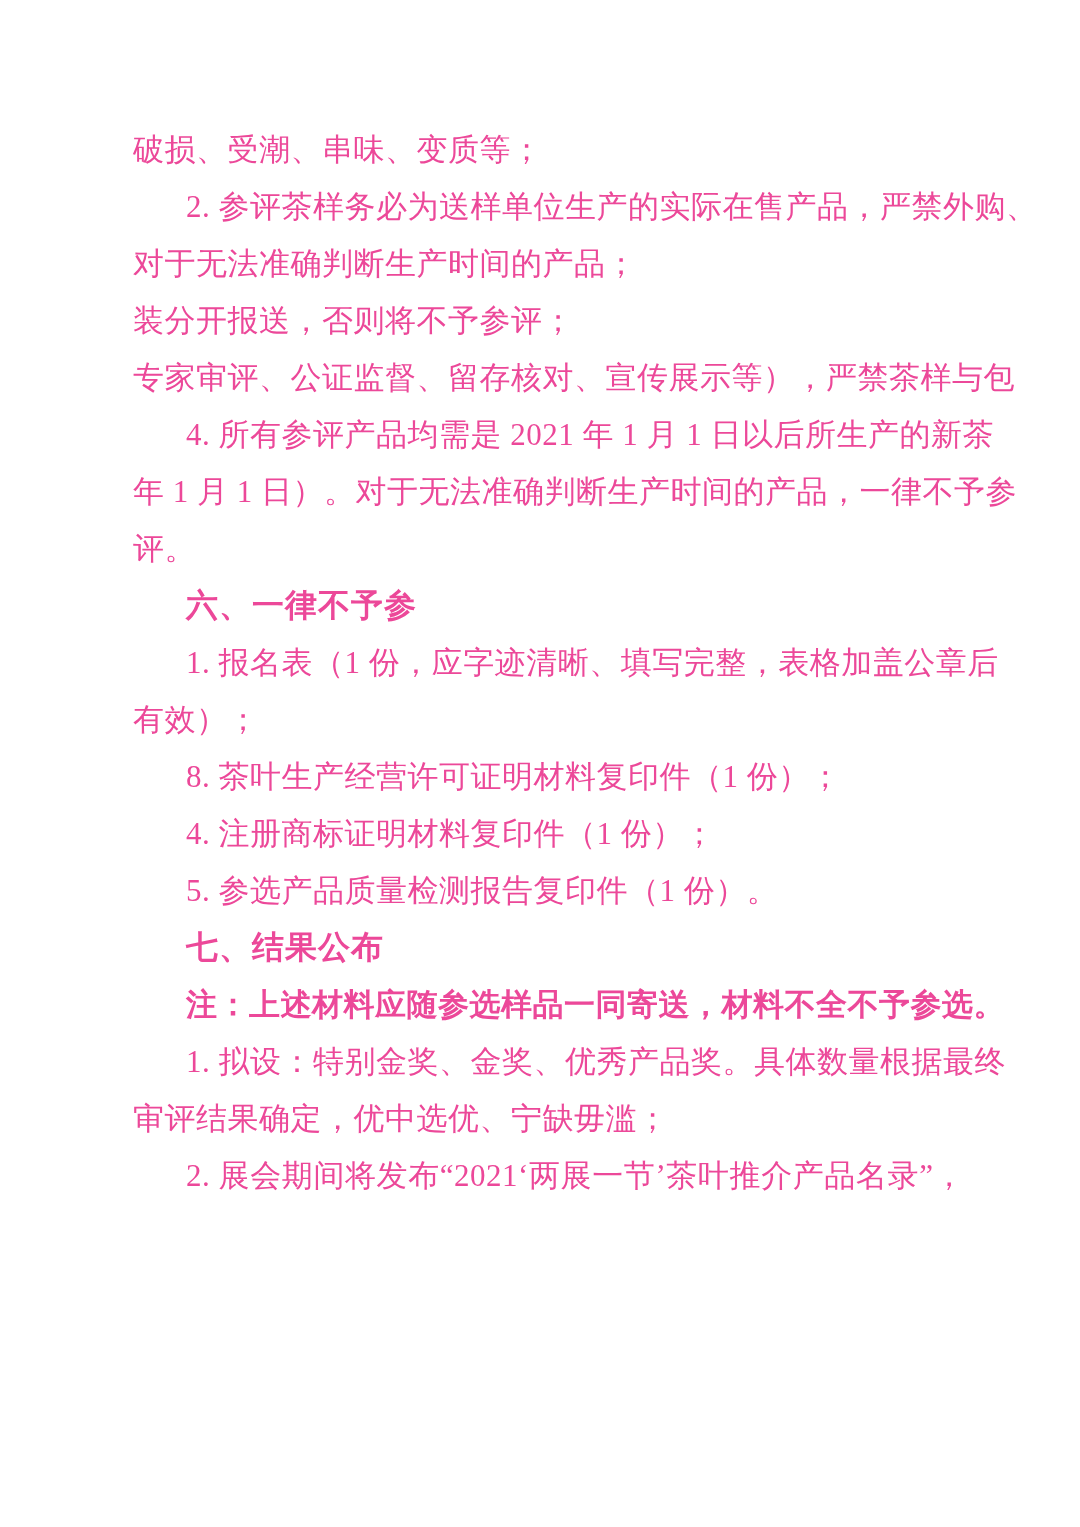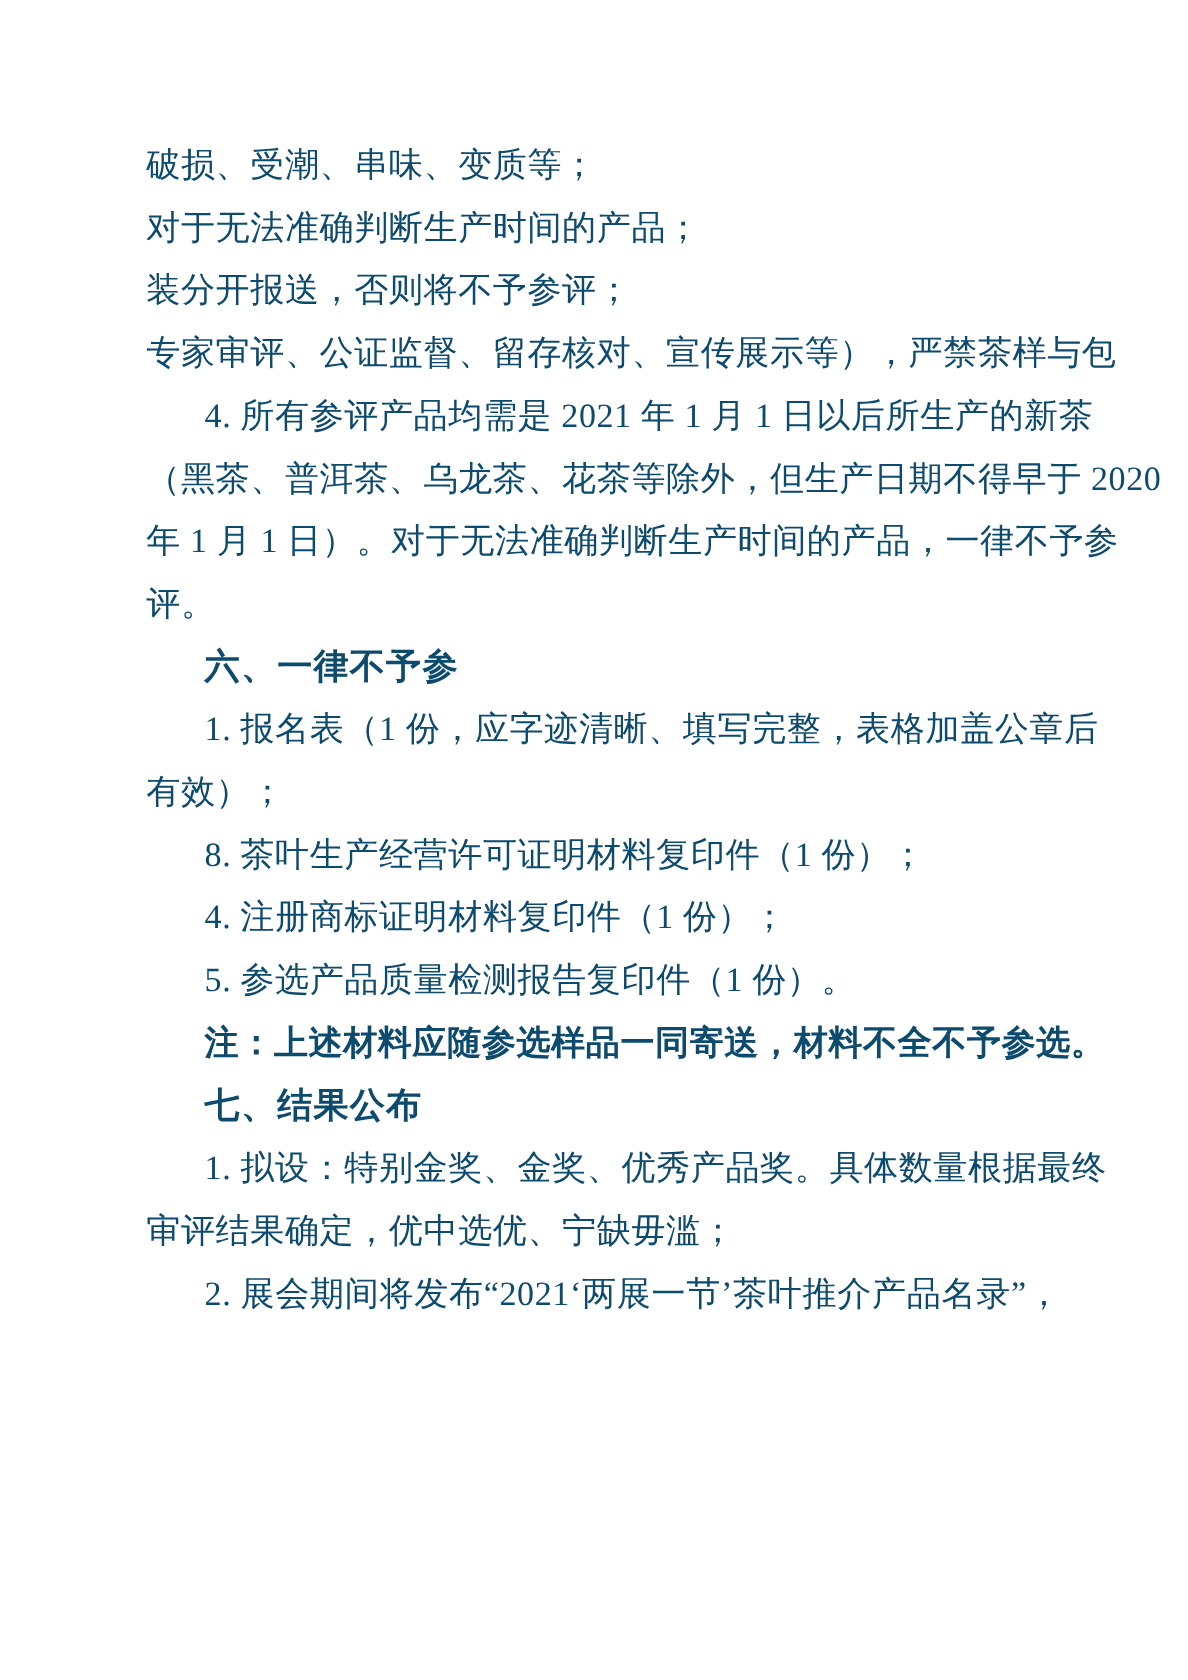--- a/index.html
+++ b/index.html
@@ -12,21 +12,21 @@
     height: 1527px;
     position: relative;
     overflow: hidden;
     font-family: "Liberation Serif", "DejaVu Serif", serif;
   }
   .page {
     position: absolute;
     left: 133px;
     top: 121px;
     width: 832px;
-    color: #0c4a6e;
+    color: #ec4899;
   }
   .line {
     height: 57px;
     line-height: 57px;
     font-size: 31px;
     letter-spacing: 0.5px;
     white-space: nowrap;
   }
   .indent {
     padding-left: 53px;
@@ -51,31 +51,31 @@
     font-family: "Liberation Sans", "DejaVu Sans", sans-serif;
     font-weight: 700;
     font-size: 31px;
   }
 </style>
 </head>
 <body>
 
 <div class="page">
   <div class="line">破损、受潮、串味、变质等；</div>
+  <div class="line indent fill">2. 参评茶样务必为送样单位生产的实际在售产品，严禁外购、</div>
   <div class="line">对于无法准确判断生产时间的产品；</div>
   <div class="line">装分开报送，否则将不予参评；</div>
   <div class="line fill">专家审评、公证监督、留存核对、宣传展示等），严禁茶样与包</div>
   <div class="line indent fill">4. 所有参评产品均需是 2021 年 1 月 1 日以后所生产的新茶</div>
-  <div class="line fill">（黑茶、普洱茶、乌龙茶、花茶等除外，但生产日期不得早于 2020</div>
   <div class="line fill">年 1 月 1 日）。对于无法准确判断生产时间的产品，一律不予参</div>
   <div class="line">评。</div>
   <div class="line indent heading">六、一律不予参</div>
   <div class="line indent fill">1. 报名表（1 份，应字迹清晰、填写完整，表格加盖公章后</div>
   <div class="line">有效）；</div>
   <div class="line indent">8. 茶叶生产经营许可证明材料复印件（1 份）；</div>
   <div class="line indent">4. 注册商标证明材料复印件（1 份）；</div>
   <div class="line indent">5. 参选产品质量检测报告复印件（1 份）。</div>
+  <div class="line indent heading">七、结果公布</div>
   <div class="line indent note fill">注：上述材料应随参选样品一同寄送，材料不全不予参选。</div>
-  <div class="line indent heading">七、结果公布</div>
   <div class="line indent fill">1. 拟设：特别金奖、金奖、优秀产品奖。具体数量根据最终</div>
   <div class="line">审评结果确定，优中选优、宁缺毋滥；</div>
   <div class="line indent fill">2. 展会期间将发布“2021‘两展一节’茶叶推介产品名录”，</div>
 </div>
 
 </body></html>

